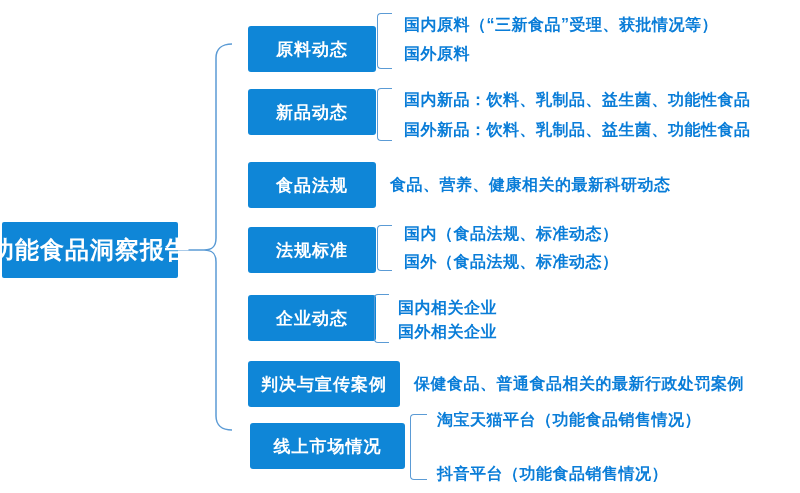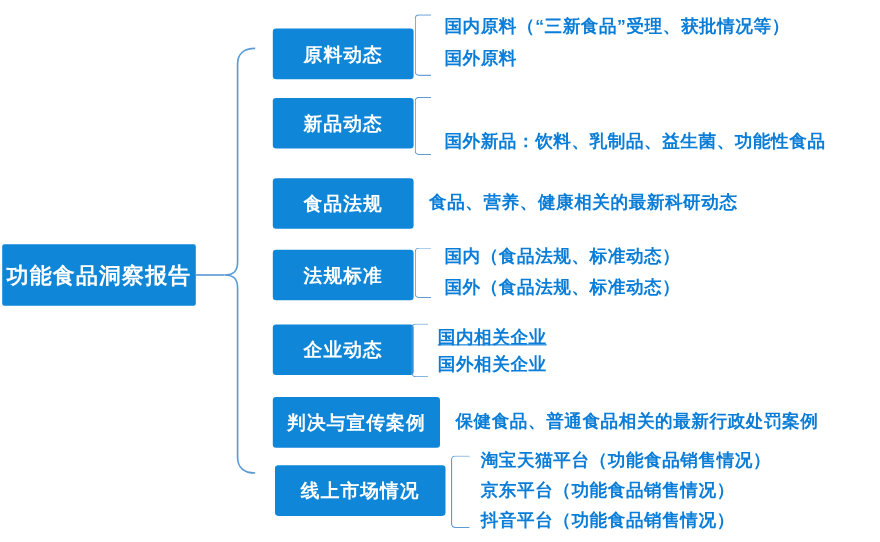--- a/index.html
+++ b/index.html
@@ -25,21 +25,21 @@
     justify-content: center;
     box-sizing: border-box;
     text-align: center;
     white-space: nowrap;
   }
   .root-node {
     left: 2px;
     top: 222px;
     width: 176px;
     height: 56px;
-    font-size: 20px;
+    font-size: 24px;
     letter-spacing: 1px;
     border-radius: 2px;
   }
   .branch-node {
     width: 128px;
     height: 46px;
     font-size: 17px;
     letter-spacing: 1px;
     border-radius: 3px;
   }
@@ -107,29 +107,29 @@
 
   <div class="bracket" style="left:377px; top:13px;  width:15px; height:56px;"></div>
   <div class="bracket" style="left:377px; top:88px;  width:15px; height:53px;"></div>
   <div class="bracket" style="left:377px; top:225px; width:15px; height:46px;"></div>
   <div class="bracket" style="left:374px; top:294px; width:15px; height:49px;"></div>
   <div class="bracket" style="left:410px; top:414px; width:17px; height:66px;"></div>
 
   <div class="child-item" style="left:404px; top:14px;">国内原料（“三新食品”受理、获批情况等）</div>
   <div class="child-item" style="left:404px; top:43px;">国外原料</div>
 
+  <div class="child-item" style="left:404px; top:89px;">国内新品：饮料、乳制品、益生菌、功能性食品</div>
   <div class="child-item" style="left:404px; top:119px;text-align:right;">国外新品：饮料、乳制品、益生菌、功能性食品</div>
 
   <div class="child-item" style="left:390px; top:174px;">食品、营养、健康相关的最新科研动态</div>
 
   <div class="child-item" style="left:404px; top:223px;">国内（食品法规、标准动态）</div>
   <div class="child-item" style="left:404px; top:251px;">国外（食品法规、标准动态）</div>
 
-  <div class="child-item" style="left:398px; top:297px;text-decoration:underline;">国内相关企业</div>
+  <div class="child-item" style="left:398px; top:297px;">国内相关企业</div>
   <div class="child-item" style="left:398px; top:321px;">国外相关企业</div>
 
   <div class="child-item" style="left:437px; top:409px;">淘宝天猫平台（功能食品销售情况）</div>
 
   <div class="child-item" style="left:414px; top:373px;">保健食品、普通食品相关的最新行政处罚案例</div>
-  <div class="child-item" style="left:437px; top:436px;">京东平台（功能食品销售情况）</div>
   <div class="child-item" style="left:437px; top:463px;">抖音平台（功能食品销售情况）</div>
 
 </div>
 
 </body></html>

